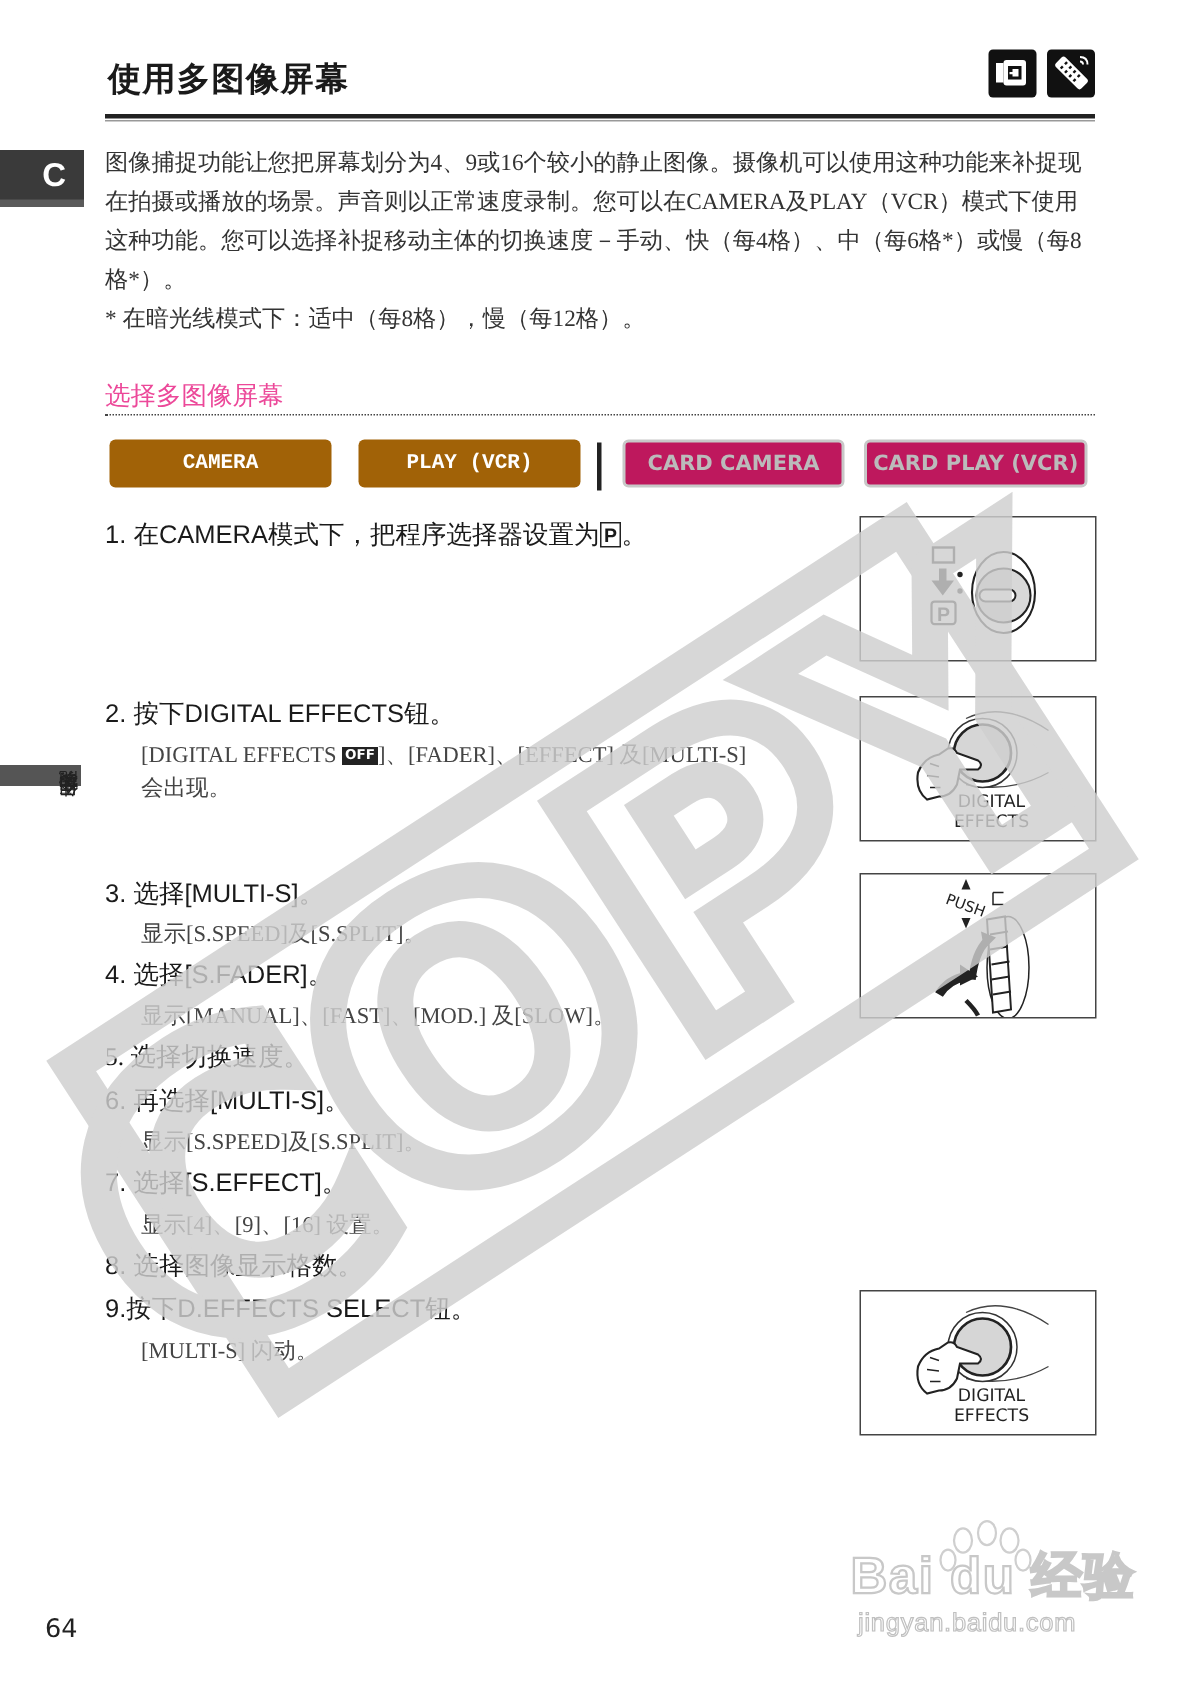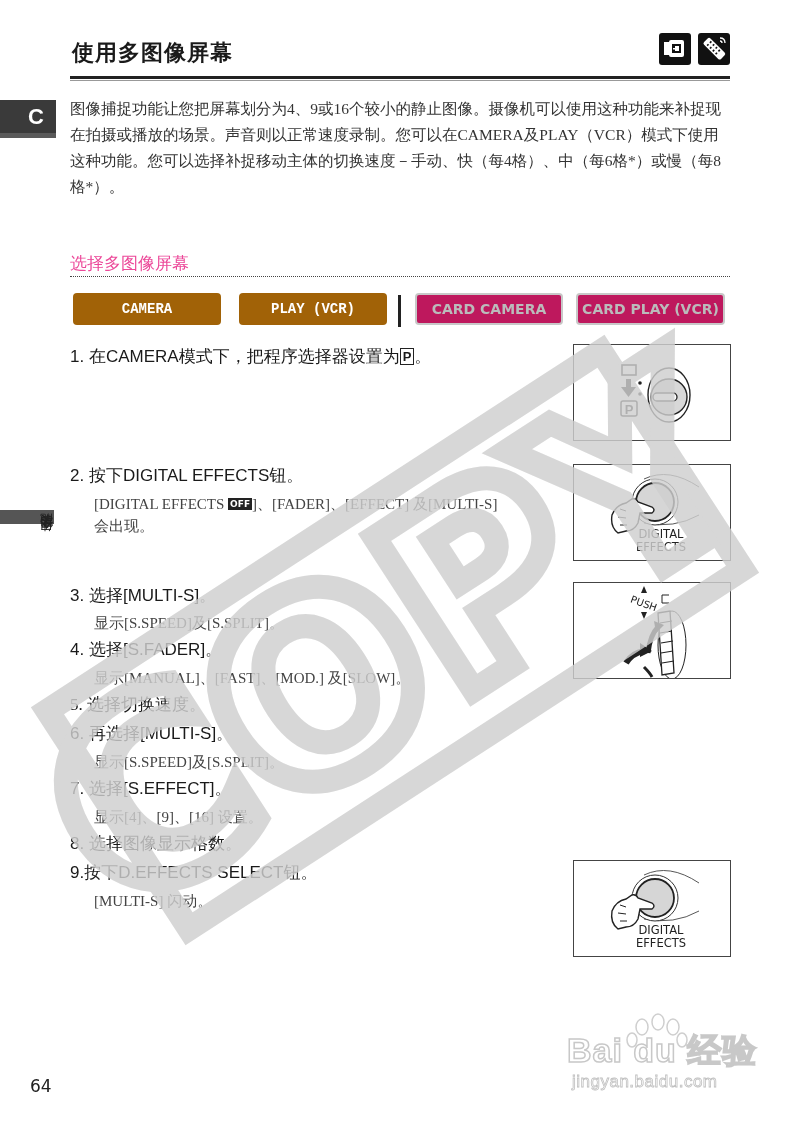--- a/index.html
+++ b/index.html
@@ -112,20 +112,21 @@
 </div>
 
 <div class="chapter-tab">
   <span>C</span>
 </div>
 <div class="side-bar"></div>
 <div class="side-label">使用全套功能</div>
 
 <div class="intro">
   <p>图像捕捉功能让您把屏幕划分为4、9或16个较小的静止图像。摄像机可以使用这种功能来补捉现在拍摄或播放的场景。声音则以正常速度录制。您可以在CAMERA及PLAY（VCR）模式下使用这种功能。您可以选择补捉移动主体的切换速度－手动、快（每4格）、中（每6格*）或慢（每8格*）。</p>
+  <p class="note">* 在暗光线模式下：适中（每8格），慢（每12格）。</p>
 </div>
 
 <div class="section-heading">选择多图像屏幕</div>
 <div class="dotted-rule"></div>
 
 <div class="mode-buttons">
   <div class="mode-btn active" style="left:0; width:148px;">CAMERA</div>
   <div class="mode-btn active" style="left:166px; width:148px;">PLAY (VCR)</div>
   <div class="mode-divider"></div>
   <div class="mode-btn inactive" style="left:342px; width:148px;">CARD CAMERA</div>

